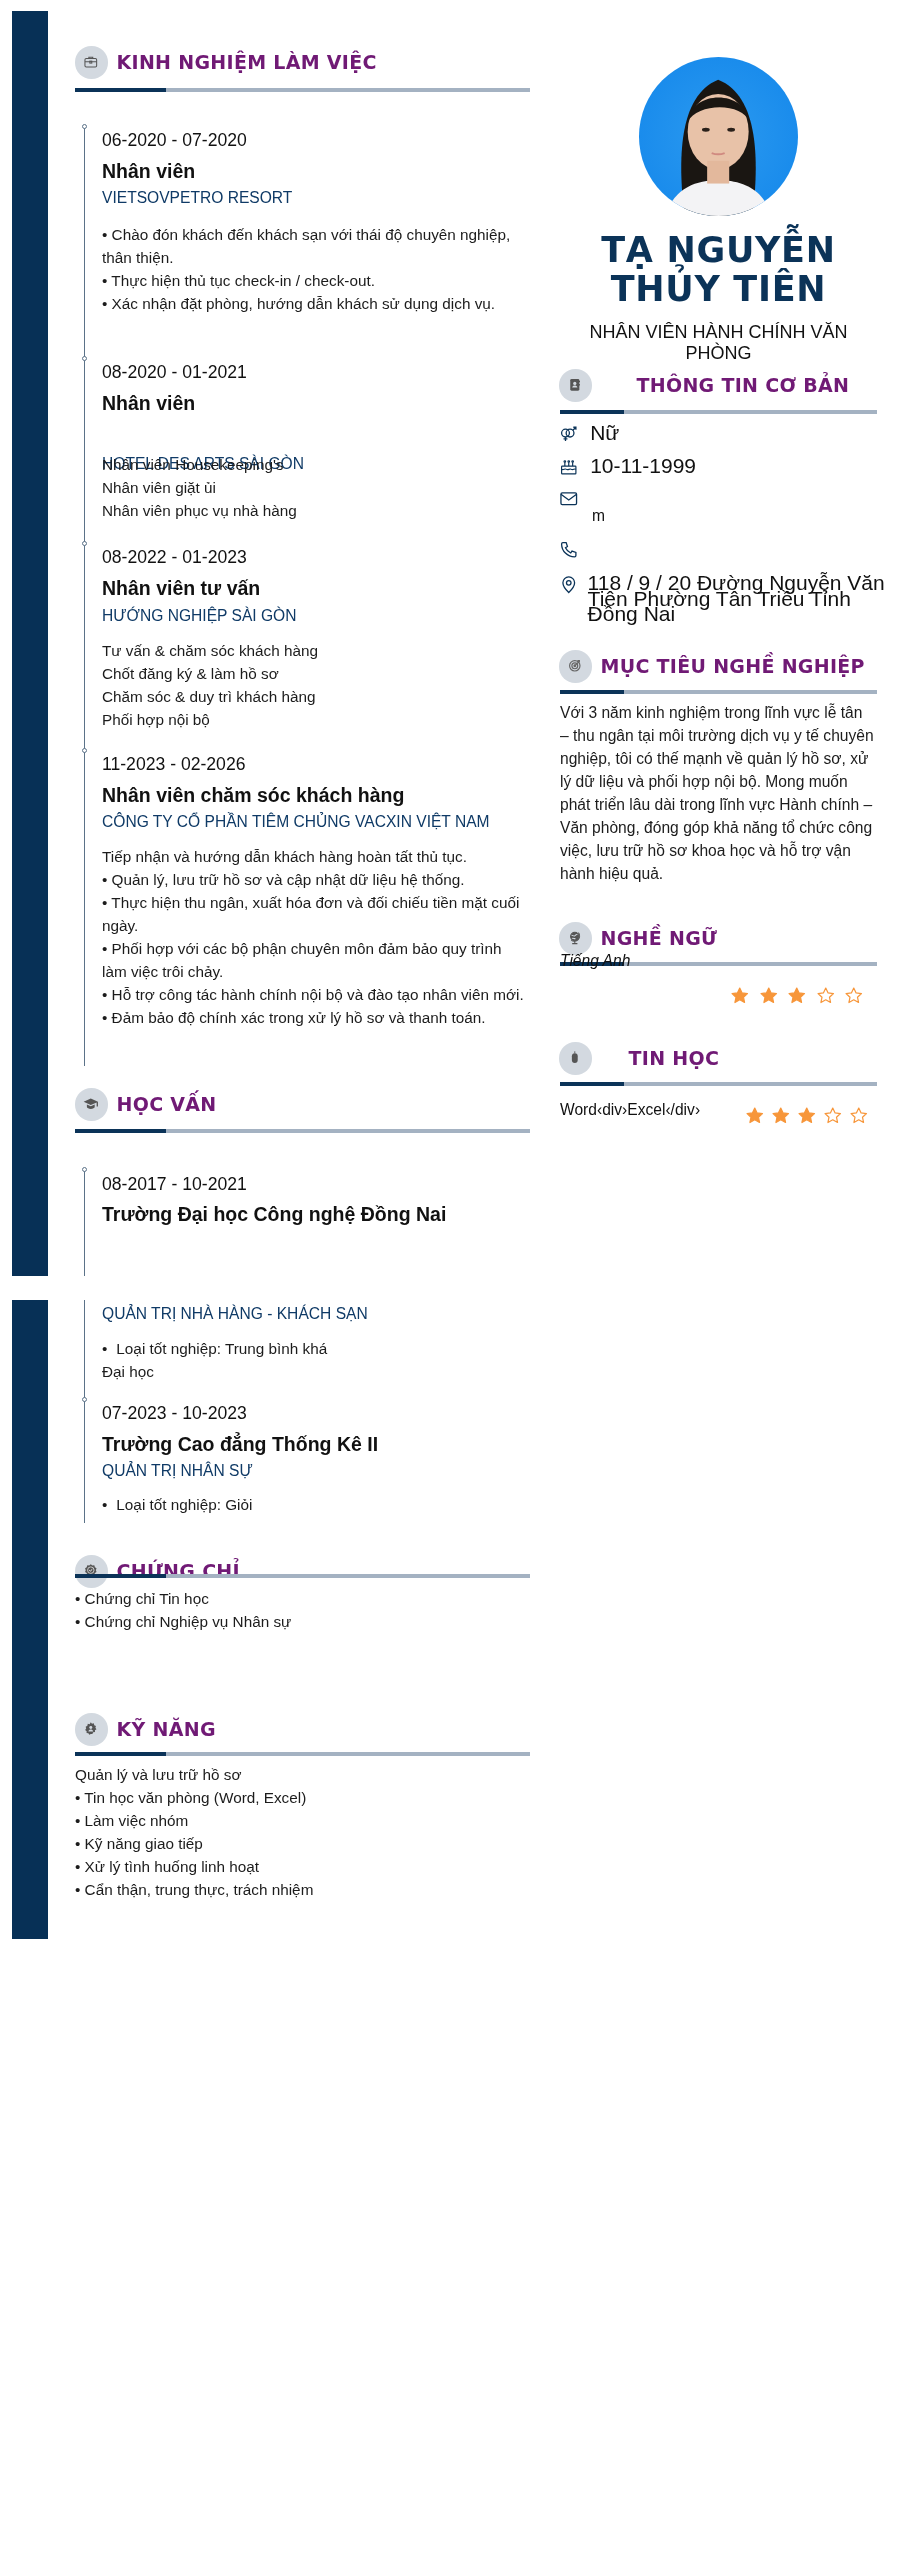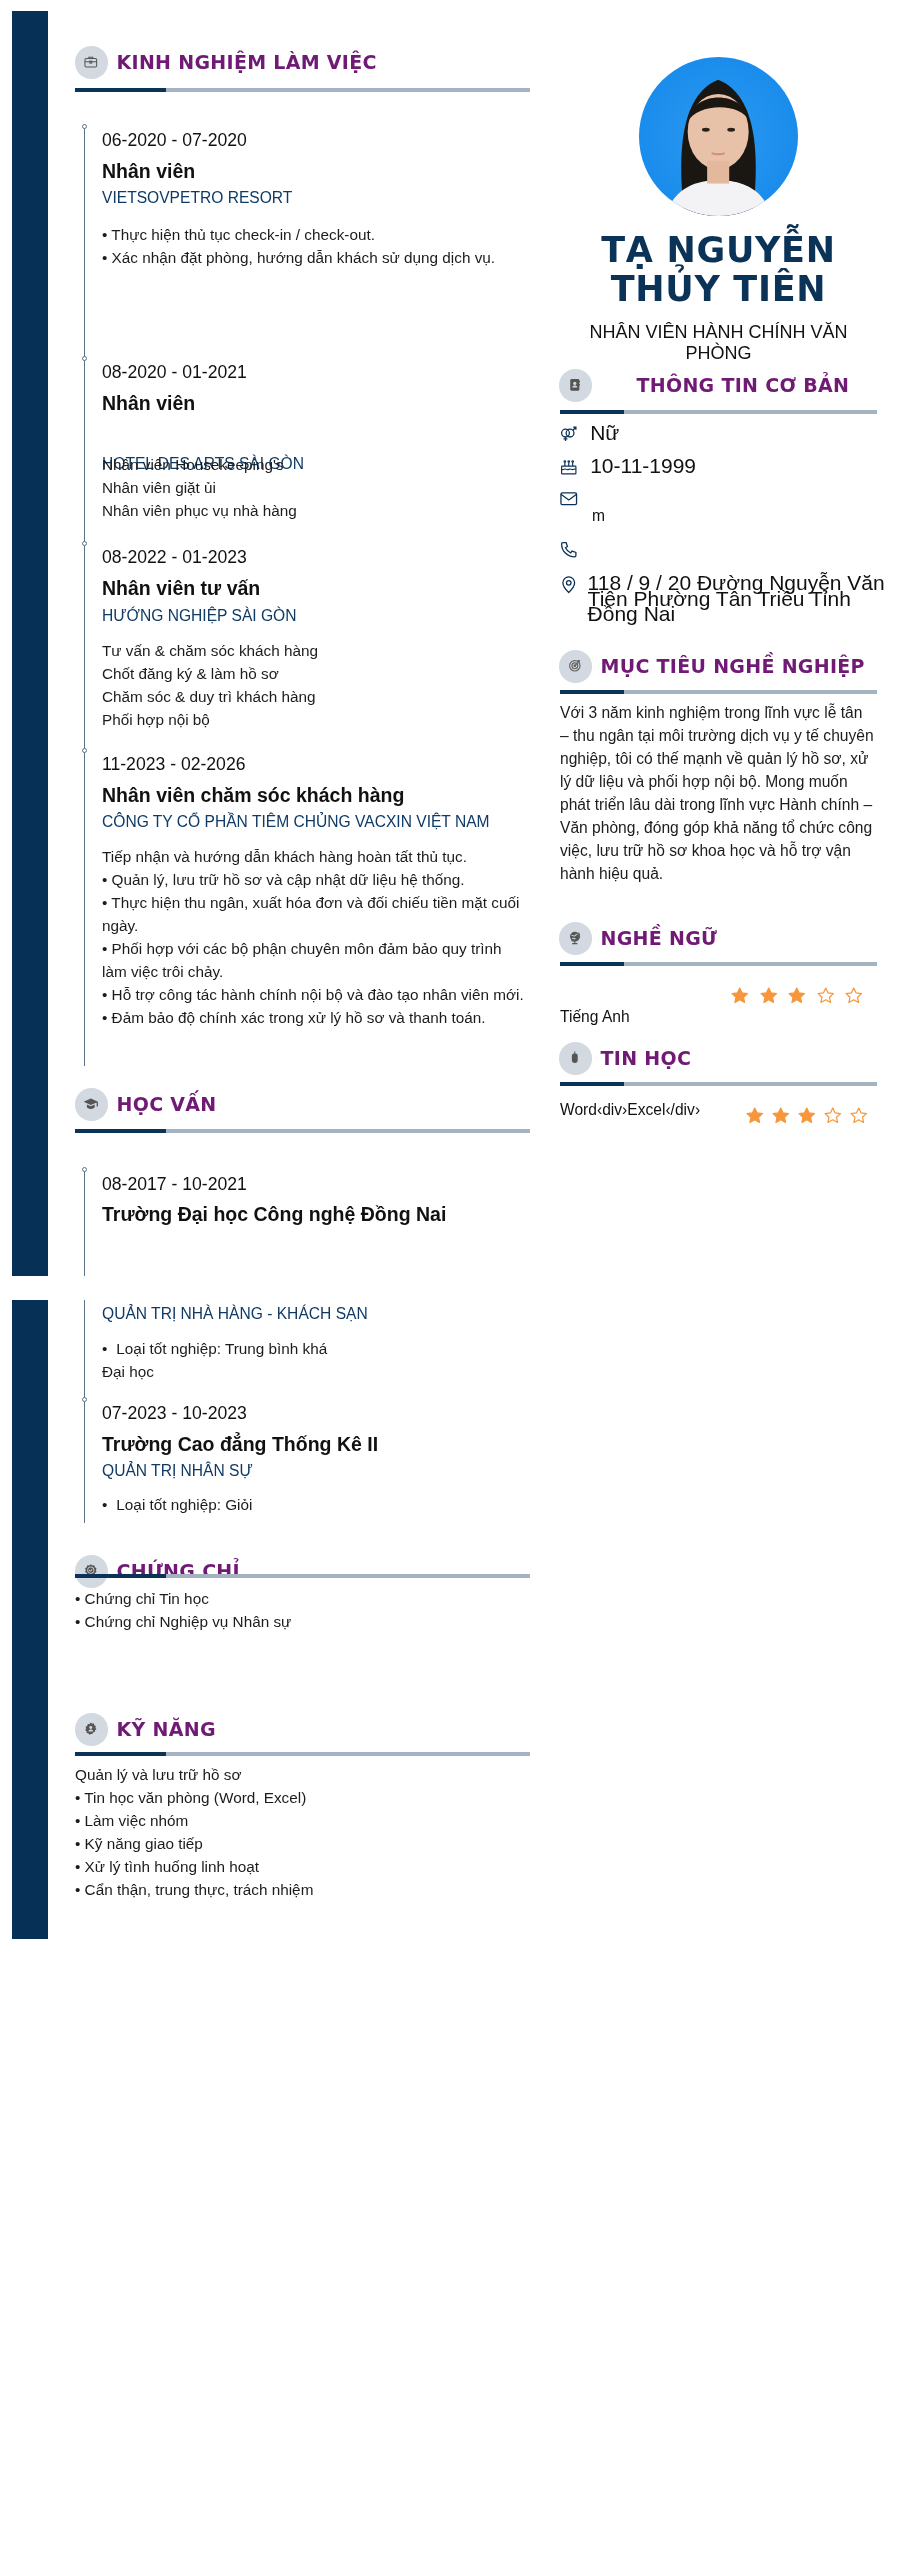--- a/index.html
+++ b/index.html
@@ -64,20 +64,21 @@
     <div class="dark" style="width:91px;"></div>
   </div>
 
 <div class="timeline" style="left:84px;top:127px;height:939px;"></div>
 
 <div class="tl-dot" style="left:82px;top:124px;"></div>
 <div class="date" style="left:102px;top:130px;">06-2020 - 07-2020</div>
 <div class="role" style="left:102px;top:160px;">Nhân viên</div>
 <div class="company" style="left:102px;top:189px;">VIETSOVPETRO RESORT</div>
 <div class="body-text" style="left:102px;top:223px;width:423px;">
+  <div>• Chào đón khách đến khách sạn với thái độ chuyên nghiệp, thân thiện.</div>
   <div>• Thực hiện thủ tục check-in / check-out.</div>
   <div>• Xác nhận đặt phòng, hướng dẫn khách sử dụng dịch vụ.</div>
 </div>
 
 <div class="tl-dot" style="left:82px;top:356px;"></div>
 <div class="date" style="left:102px;top:362px;">08-2020 - 01-2021</div>
 <div class="role" style="left:102px;top:392px;">Nhân viên</div>
 <div class="company" style="left:102px;top:421px;margin-top:34px;">HOTEL DES ARTS SÀI GÒN</div>
 <div class="body-text" style="left:102px;top:453px;width:423px;">
   <div>Nhân viên Housekeeping's</div>
@@ -292,40 +293,40 @@
         <circle cx="12" cy="10" r="6.5" fill="#555"></circle>
         <path d="M7 8c2 0 3 2 5 1s2-3 4-2M8 13c2-1 3 1 5 0" stroke="#d3d9e0"></path>
         <path d="M17.5 4a8 8 0 0 1-11 11.5M12 18v3M8 21h8"></path>
       </svg>
   </div>
   <div class="sec-title">NGHỀ NGỮ</div>
 </div>
 <div class="sec-rule" style="left:560px;top:962px;width:317px;">
     <div class="dark" style="width:64px;"></div>
   </div>
-<div class="rating-label" style="left:560px;top:1008px;">Tiếng Anh</div>
+<div class="rating-label" style="left:560px;top:952px;font-style:italic;">Tiếng Anh</div>
 <div class="rating" style="left:730px;top:986px;" id="rating-lang">
     <svg viewBox="0 0 24 24">
       <path d="M12 2.5l2.9 6 6.6.8-4.9 4.5 1.3 6.5L12 17l-5.9 3.3 1.3-6.5L2.5 9.3l6.6-.8z" fill="#f7963a" stroke="#f7963a" stroke-width="1.5" stroke-linejoin="round"></path>
     </svg>
     <svg viewBox="0 0 24 24">
       <path d="M12 2.5l2.9 6 6.6.8-4.9 4.5 1.3 6.5L12 17l-5.9 3.3 1.3-6.5L2.5 9.3l6.6-.8z" fill="#f7963a" stroke="#f7963a" stroke-width="1.5" stroke-linejoin="round"></path>
     </svg>
     <svg viewBox="0 0 24 24">
       <path d="M12 2.5l2.9 6 6.6.8-4.9 4.5 1.3 6.5L12 17l-5.9 3.3 1.3-6.5L2.5 9.3l6.6-.8z" fill="#f7963a" stroke="#f7963a" stroke-width="1.5" stroke-linejoin="round"></path>
     </svg>
     <svg viewBox="0 0 24 24">
       <path d="M12 2.5l2.9 6 6.6.8-4.9 4.5 1.3 6.5L12 17l-5.9 3.3 1.3-6.5L2.5 9.3l6.6-.8z" fill="none" stroke="#f7963a" stroke-width="1.5" stroke-linejoin="round"></path>
     </svg>
     <svg viewBox="0 0 24 24">
       <path d="M12 2.5l2.9 6 6.6.8-4.9 4.5 1.3 6.5L12 17l-5.9 3.3 1.3-6.5L2.5 9.3l6.6-.8z" fill="none" stroke="#f7963a" stroke-width="1.5" stroke-linejoin="round"></path>
     </svg>
   </div>
 
-<div class="sec-head" style="left:559px;top:1042px;">
+<div class="sec-head" style="left:559px;top:1042px;gap:28px;">
   <div class="sec-icon">
     <svg viewBox="0 0 24 24">
         <rect x="7.5" y="5" width="9" height="15" rx="4.5" fill="#555"></rect>
         <path d="M12 5V2" stroke="#555" stroke-width="1.4"></path>
       </svg>
   </div>
   <div class="sec-title">TIN HỌC</div>
 </div>
 <div class="sec-rule" style="left:560px;top:1082px;width:317px;">
     <div class="dark" style="width:64px;"></div>

